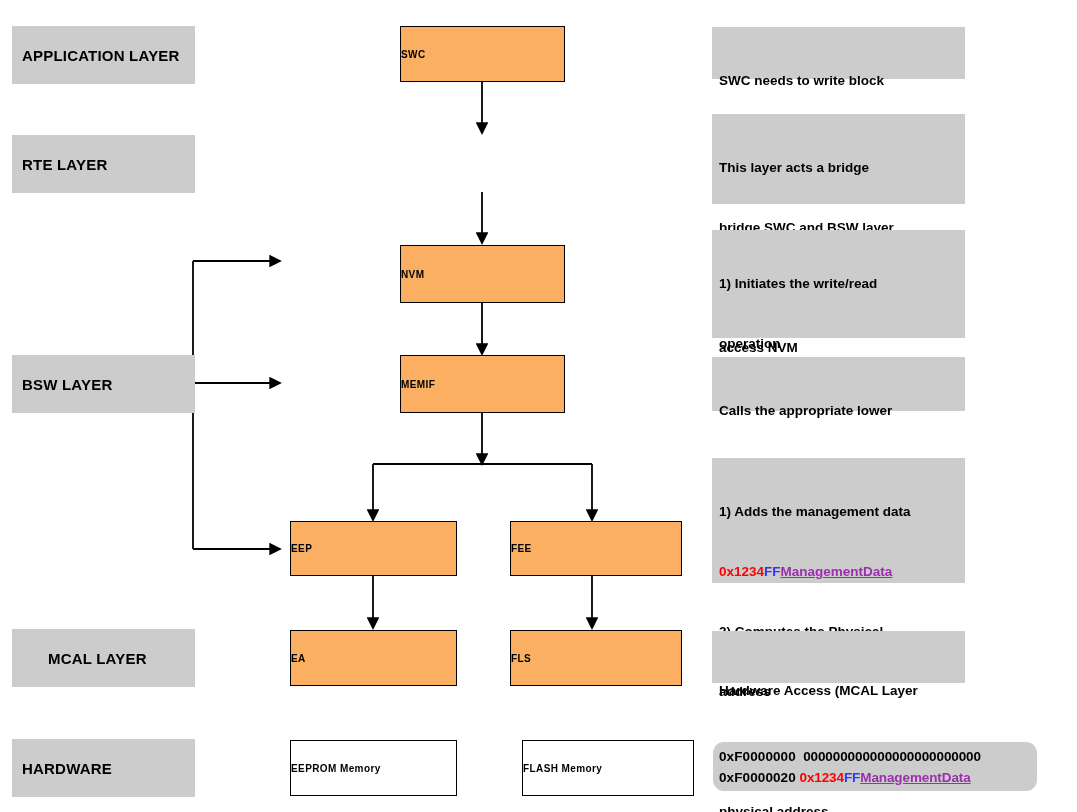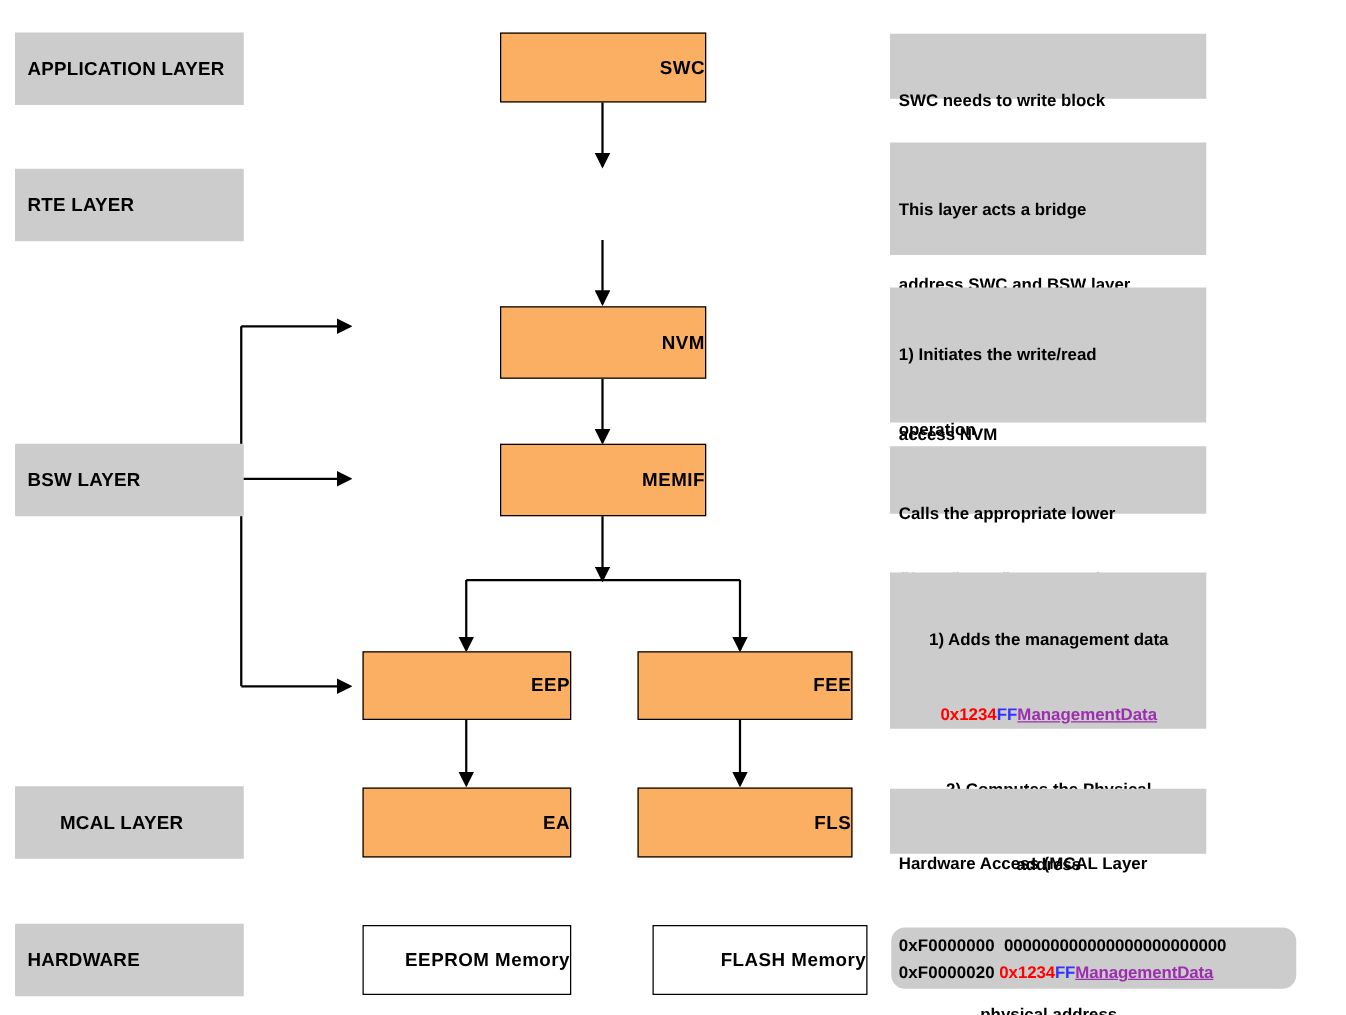--- a/index.html
+++ b/index.html
@@ -33,22 +33,22 @@
     padding-left: 10px;
     box-sizing: border-box;
   }
   
   .node {
     position: absolute;
     box-sizing: border-box;
     border: 1.6px solid #000000;
     display: flex;
     align-items: center;
-    justify-content: flex-end;
-    font-size: 15px;
+    justify-content: flex-start;
+    font-size: 10px;
     font-weight: bold;
     color: #000000;
     letter-spacing: .4px;
   }
   .node.orange { background: #fbaf62; }
   .node.white  { background: #ffffff; font-weight: bold; }
   
   .note {
     position: absolute;
     background: #cccccc;
@@ -170,39 +170,39 @@
     <span>FLASH Memory</span>
   </div>
 
   <div class="note" style="left:712px; top:27px; width:253px; height:52px;">
     <div>SWC needs to write block</div>
     <div><span>ODOMETER value with </span><span class="hex">0x1234</span></div>
   </div>
 
   <div class="note" style="left:712px; top:114px; width:253px; height:90px;">
     <div>This layer acts a bridge</div>
-    <div>address SWC and BSW layer</div>
+    <div>bridge SWC and BSW layer</div>
     <div>Provides service to the SWC to</div>
     <div>access NVM</div>
   </div>
 
   <div class="note" style="left:712px; top:230px; width:253px; height:108px;">
     <div>1) Initiates the write/read</div>
     <div>operation</div>
     <div>2)Adds CRC value to the data</div>
     <div><span>(if configured) </span><span class="hex">0x1234</span><span class="crc">FF</span><span>(Data</span></div>
     <div>+ CRC)</div>
   </div>
 
   <div class="note" style="left:712px; top:357px; width:253px; height:54px;">
     <div>Calls the appropriate lower</div>
     <div>layer either FEE/EA</div>
   </div>
 
-  <div class="note" style="left:712px; top:458px; width:253px; height:125px;text-align:center;">
+  <div class="note" style="left:712px; top:458px; width:253px; height:125px;">
     <div>1) Adds the management data</div>
     <div><span class="hex">0x1234</span><span class="crc">FF</span><span class="mgmt">ManagementData</span></div>
     <div>2) Computes the Physical</div>
     <div>address</div>
     <div>3) Maps the Odometer value to</div>
     <div>physical address</div>
   </div>
 
   <div class="note" style="left:712px; top:631px; width:253px; height:52px;">
     <div style="margin-top:6px;">Hardware Access (MCAL Layer</div>

